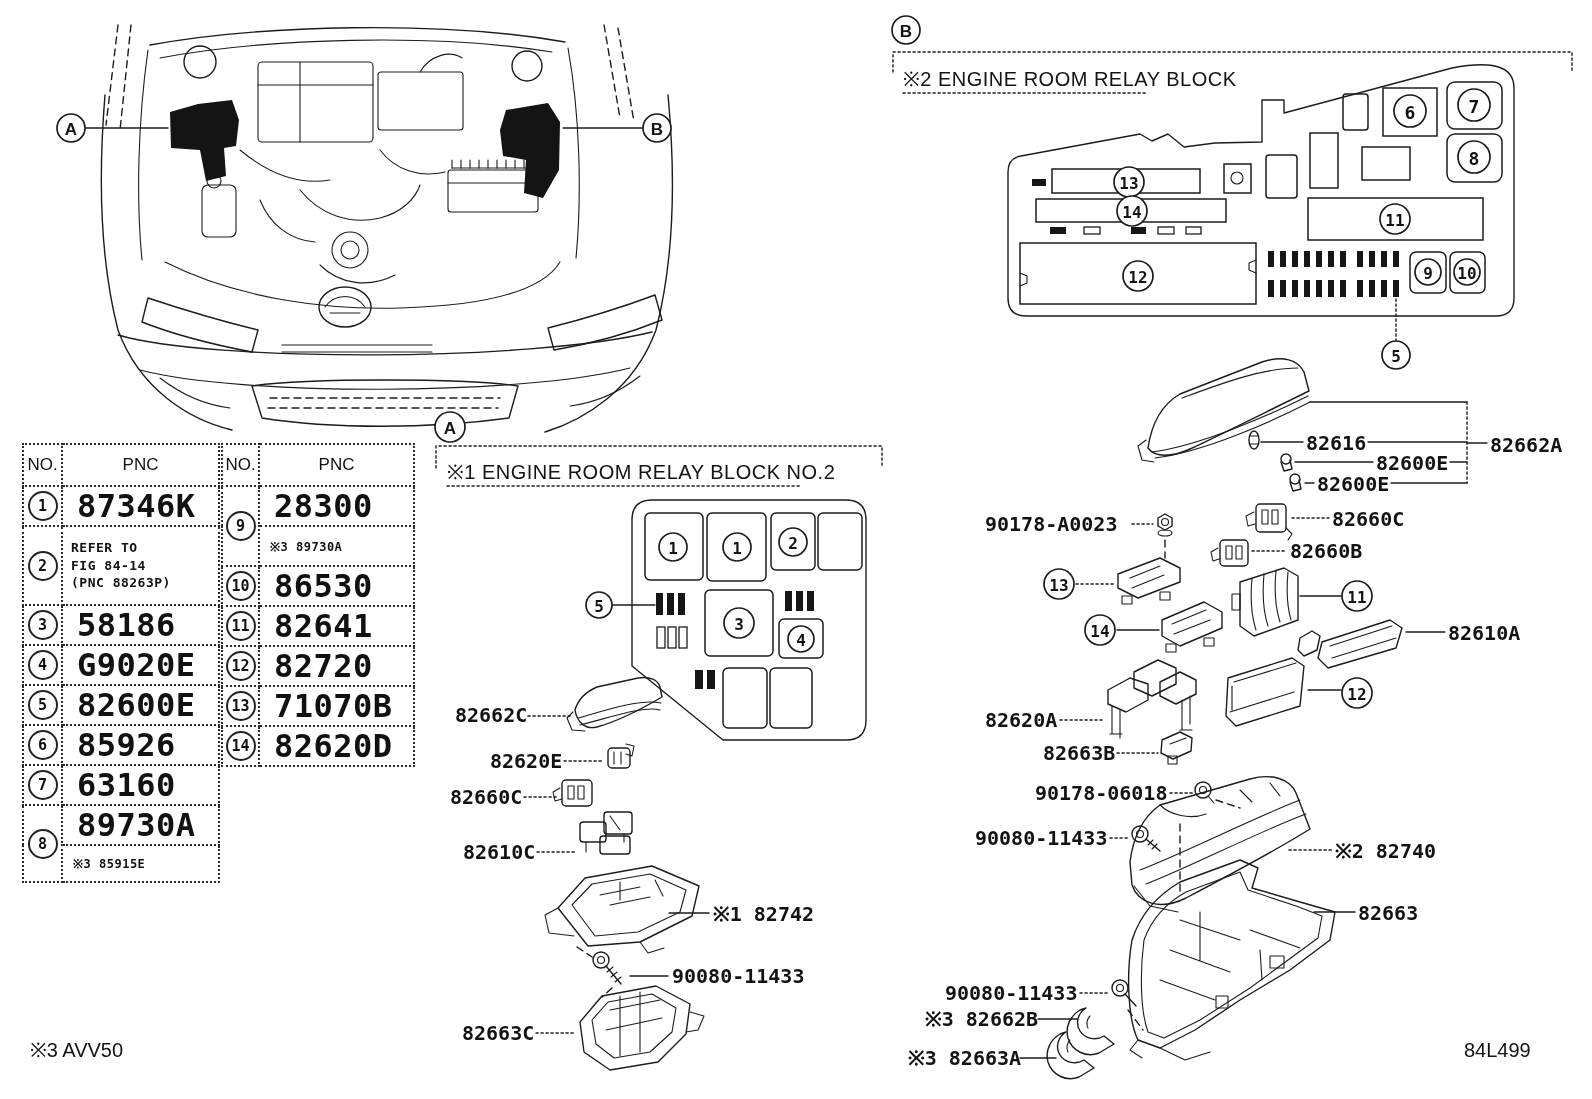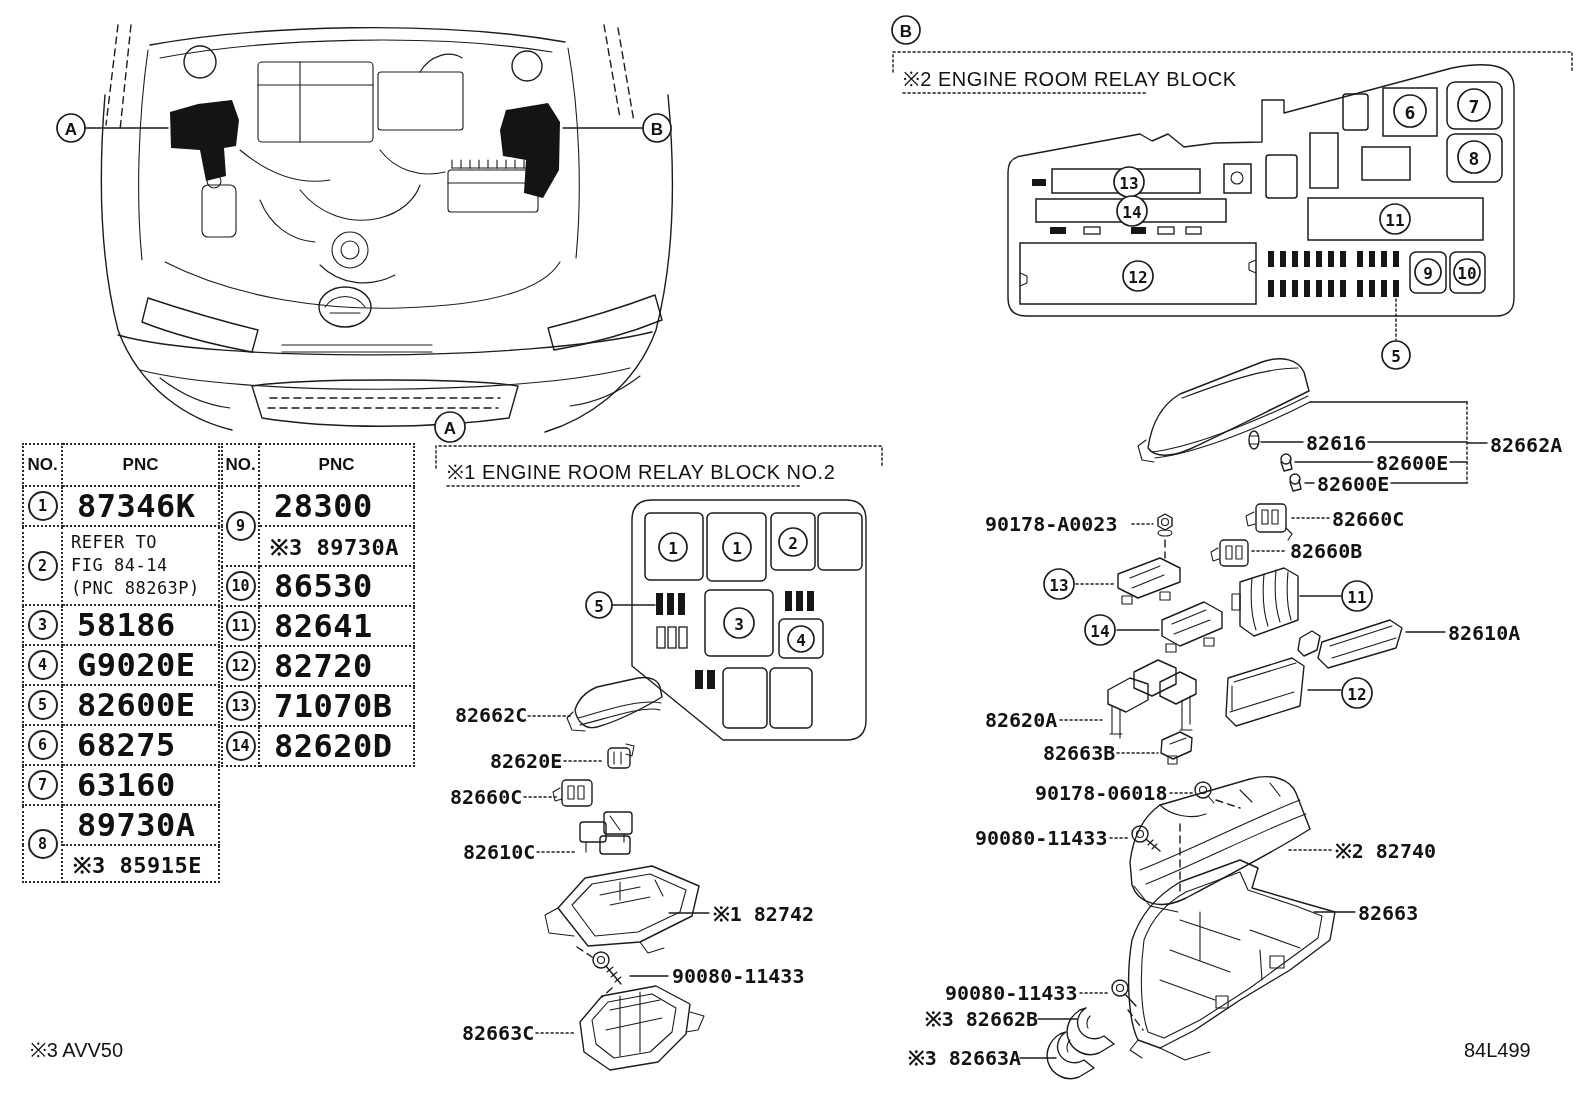--- a/index.html
+++ b/index.html
@@ -18,24 +18,24 @@
   text.lbl{font:bold 20px "DejaVu Sans Mono",monospace;fill:#131313;}
   text.num{font:bold 16px "DejaVu Sans Mono",monospace;fill:#131313;text-anchor:middle;dominant-baseline:central;}
   text.numL{font:bold 18px "DejaVu Sans Mono",monospace;fill:#131313;text-anchor:middle;dominant-baseline:central;}
   text.ttl{font:20px "Liberation Sans",sans-serif;fill:#131313;letter-spacing:.5px;}
   text.cl{font:bold 17px "Liberation Sans",sans-serif;fill:#131313;text-anchor:middle;dominant-baseline:central;}
   text.ft{font:20px "Liberation Sans",sans-serif;fill:#131313;}
 
   .tbl{position:absolute;border-collapse:collapse;table-layout:fixed;background:#fff;}
   .tbl td{border:2px dotted #2b2b2b;padding:0;vertical-align:middle;color:#111;overflow:hidden;}
   .tbl td.no{text-align:center;}
-  .tbl td.hdr{font-family:"Liberation Sans",sans-serif;font-size:17px;text-align:center;font-weight:700;}
+  .tbl td.hdr{font-family:"Liberation Sans",sans-serif;font-size:17px;text-align:center;font-weight:400;}
   .tbl td.pnc{font-weight:bold;font-size:32px;padding-left:14px;letter-spacing:.5px;}
-  .tbl td.pnc.alt{font-size:22px;padding-left:10px;}
-  .tbl td.pnc.multi{font-size:17px;line-height:1.35;padding-left:8px;font-weight:normal;}
+  .tbl td.pnc.alt{font-size:12px;padding-left:10px;}
+  .tbl td.pnc.multi{font-size:13px;line-height:1.35;padding-left:8px;font-weight:bold;}
   .circnum{display:inline-flex;width:26px;height:26px;border:2px solid #222;border-radius:50%;
            align-items:center;justify-content:center;font-size:15px;font-weight:bold;
            font-family:"DejaVu Sans Mono",monospace;}
 </style>
 </head>
 <body>
 
 <div id="canvas">
 
 <svg width="1592" height="1099" viewBox="0 0 1592 1099">
@@ -497,21 +497,21 @@
   <tr style="height:40px">
     <td class="no"><span class="circnum">4</span></td>
     <td class="pnc">G9020E</td>
   </tr>
   <tr style="height:38px">
     <td class="no"><span class="circnum">5</span></td>
     <td class="pnc">82600E</td>
   </tr>
   <tr style="height:38px">
     <td class="no"><span class="circnum">6</span></td>
-    <td class="pnc">68275</td>
+    <td class="pnc">85926</td>
   </tr>
   <tr style="height:40px">
     <td class="no"><span class="circnum">7</span></td>
     <td class="pnc">63160</td>
   </tr>
   <tr style="height:40px">
     <td class="no" rowspan="2"><span class="circnum">8</span></td>
     <td class="pnc">89730A</td>
   </tr>
   <tr style="height:37px">

